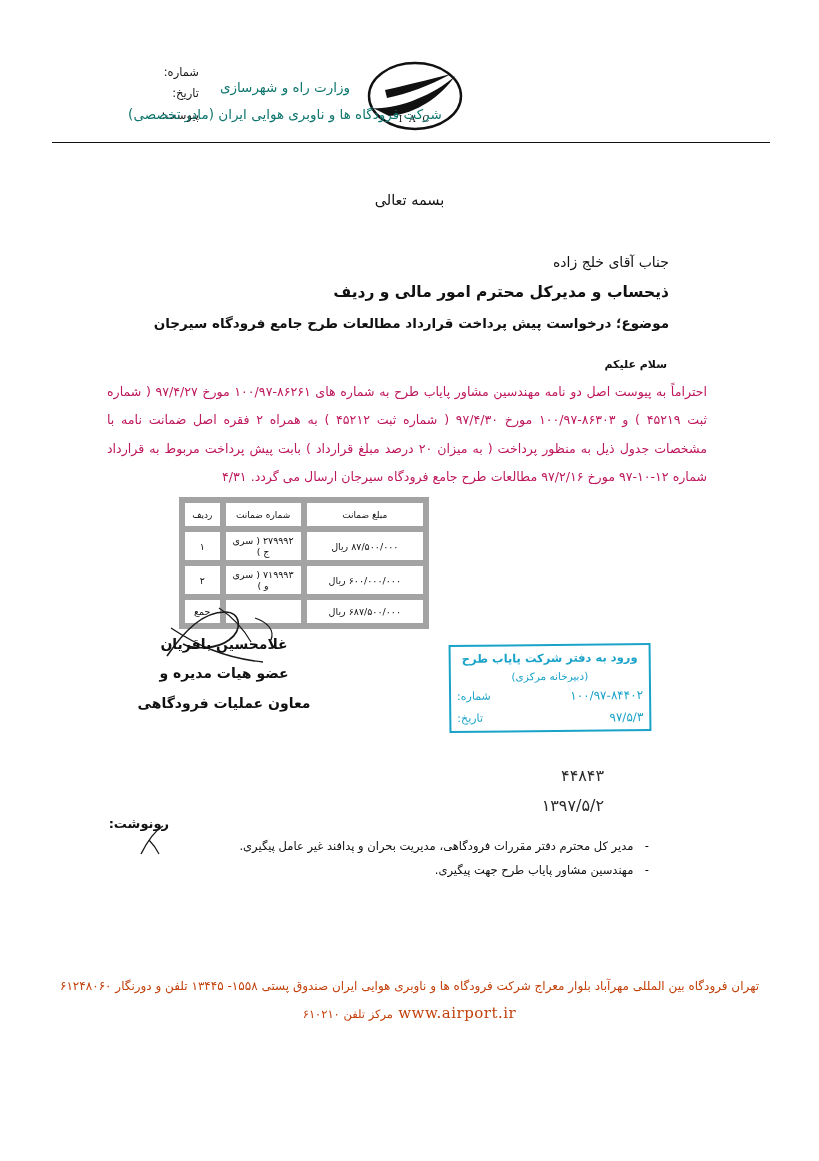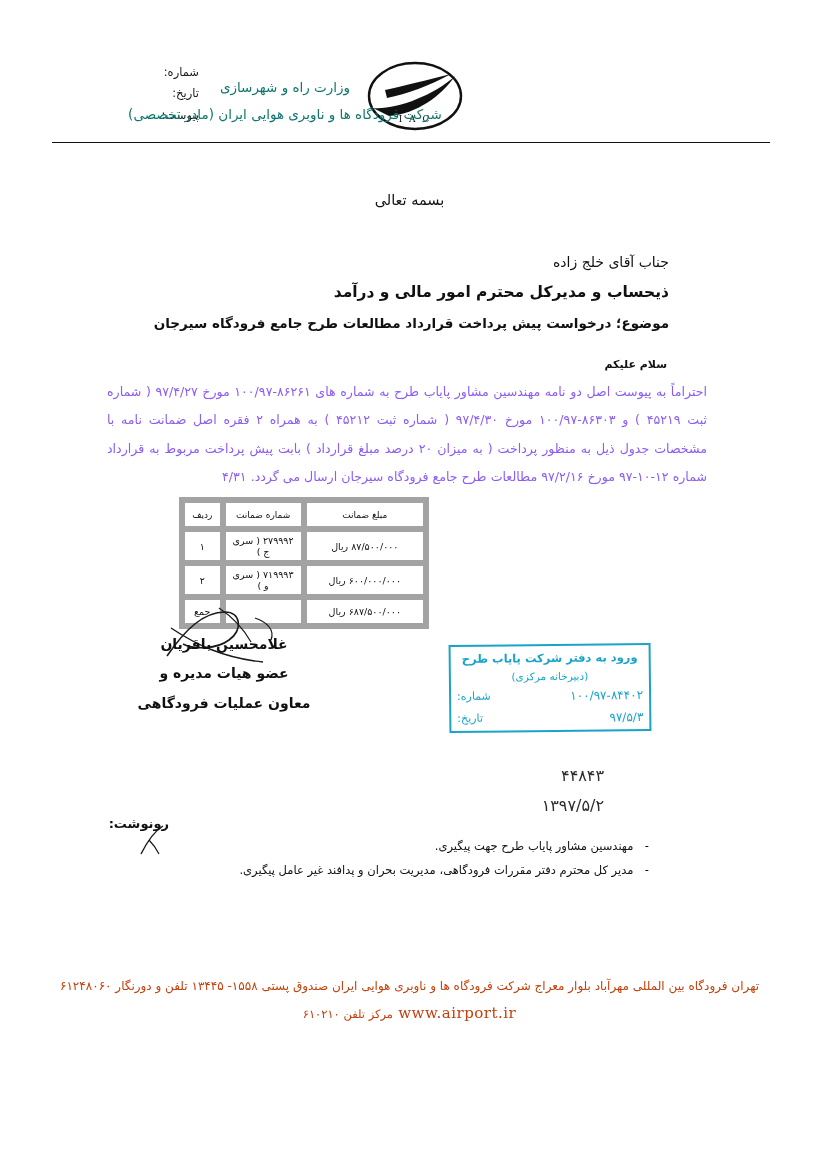--- a/index.html
+++ b/index.html
@@ -95,21 +95,21 @@
   }
 
   .para {
     position: absolute;
     top: 362px;
     right: 112px;
     width: 600px;
     text-align: justify;
     font-size: 12.6px;
     line-height: 2.25;
-    color: #8b5cf6;
+    color: #be185d;
   }
 
   
   .tbl-wrap {
     position: absolute;
     top: 481px;
     right: 390px;
     width: 250px;
   }
   table.amounts {
@@ -250,21 +250,21 @@
     <div class="l1">وزارت راه و شهرسازی</div>
     <div class="l2">شرکت فرودگاه ها و ناوبری هوایی ایران (مادر تخصصی)</div>
   </div>
 
   <div class="hr-top"></div>
 
   <div class="besmeh">بسمه تعالی</div>
 
   <div class="addressee">
     <div class="a1">جناب آقای خلج زاده</div>
-    <div class="a2">ذیحساب و مدیرکل محترم امور مالی و درآمد</div>
+    <div class="a2">ذیحساب و مدیرکل محترم امور مالی و ردیف</div>
     <div class="a3">موضوع؛ درخواست پیش پرداخت قرارداد مطالعات طرح جامع فرودگاه سیرجان</div>
   </div>
 
   <div class="salam">سلام علیکم</div>
 
   <div class="para">احتراماً به پیوست اصل دو نامه مهندسین مشاور پایاب طرح به شماره های ۸۶۲۶۱-۱۰۰/۹۷ مورخ ۹۷/۴/۲۷ ( شماره ثبت ۴۵۲۱۹ ) و ۸۶۳۰۳-۱۰۰/۹۷ مورخ ۹۷/۴/۳۰ ( شماره ثبت ۴۵۲۱۲ ) به همراه ۲ فقره اصل ضمانت نامه با مشخصات جدول ذیل به منظور پرداخت ( به میزان ۲۰ درصد مبلغ قرارداد ) بابت پیش پرداخت مربوط به قرارداد شماره ۱۲-۱۰-۹۷ مورخ ۹۷/۲/۱۶ مطالعات طرح جامع فرودگاه سیرجان ارسال می گردد. ۴/۳۱</div>
 
   <div class="tbl-wrap">
     <table class="amounts">
       <thead>
@@ -332,25 +332,25 @@
   <div class="cc-check">
     <svg viewBox="0 0 34 34" width="34" height="34" aria-hidden="true">
       <path d="M4 30 C10 18 16 8 26 2" fill="none" stroke="#1a1a1a" stroke-width="1.4"></path>
       <path d="M12 16 C16 20 20 26 22 30" fill="none" stroke="#1a1a1a" stroke-width="1.2"></path>
     </svg>
   </div>
 
   <div class="cc-list">
     <div>
       <span class="bullet">-</span>
-      <span>مهندسین مشاور پایاب طرح جهت پیگیری.</span>
+      <span>مدیر کل محترم دفتر مقررات فرودگاهی، مدیریت بحران و پدافند غیر عامل پیگیری.</span>
     </div>
     <div>
       <span class="bullet">-</span>
-      <span>مدیر کل محترم دفتر مقررات فرودگاهی، مدیریت بحران و پدافند غیر عامل پیگیری.</span>
+      <span>مهندسین مشاور پایاب طرح جهت پیگیری.</span>
     </div>
   </div>
 
   <div class="footer">
     <div>تهران فرودگاه بین المللی مهرآباد بلوار معراج شرکت فرودگاه ها و ناوبری هوایی ایران صندوق پستی ۱۵۵۸- ۱۳۴۴۵   تلفن و دورنگار ۶۱۲۴۸۰۶۰</div>
     <div class="site">
       <span>www.airport.ir</span>
       <span class="tel">مرکز تلفن ۶۱۰۲۱۰</span>
     </div>
   </div>

